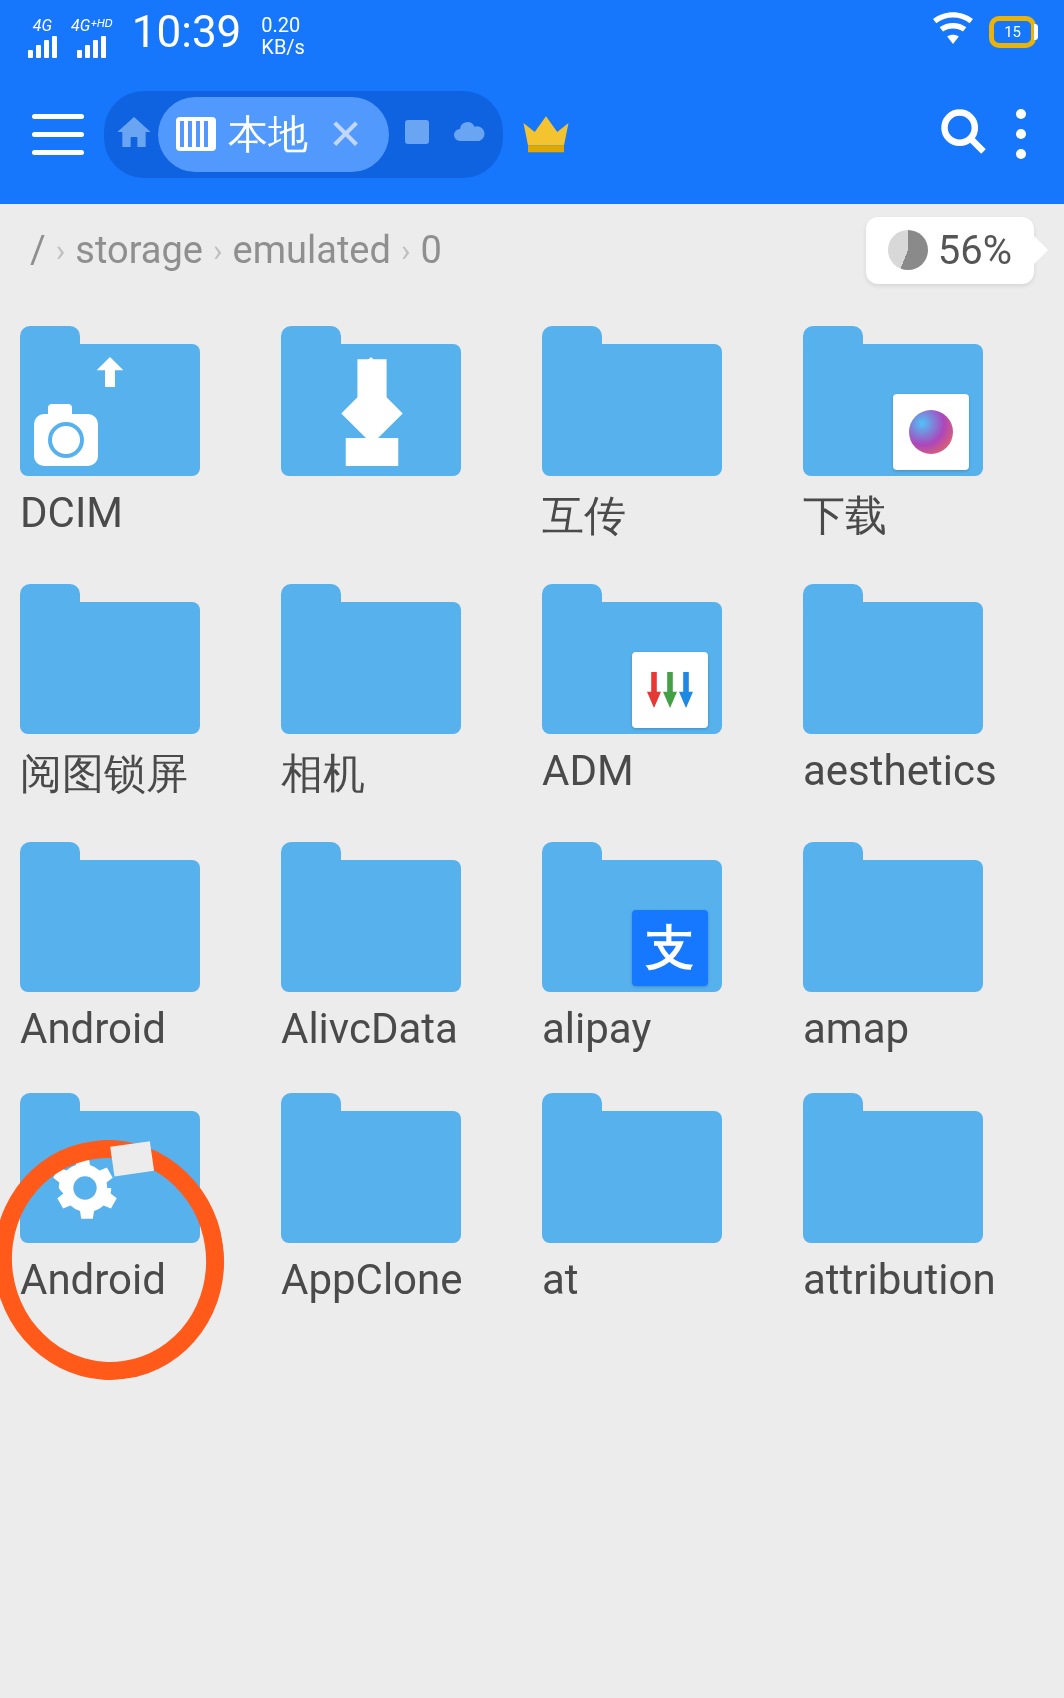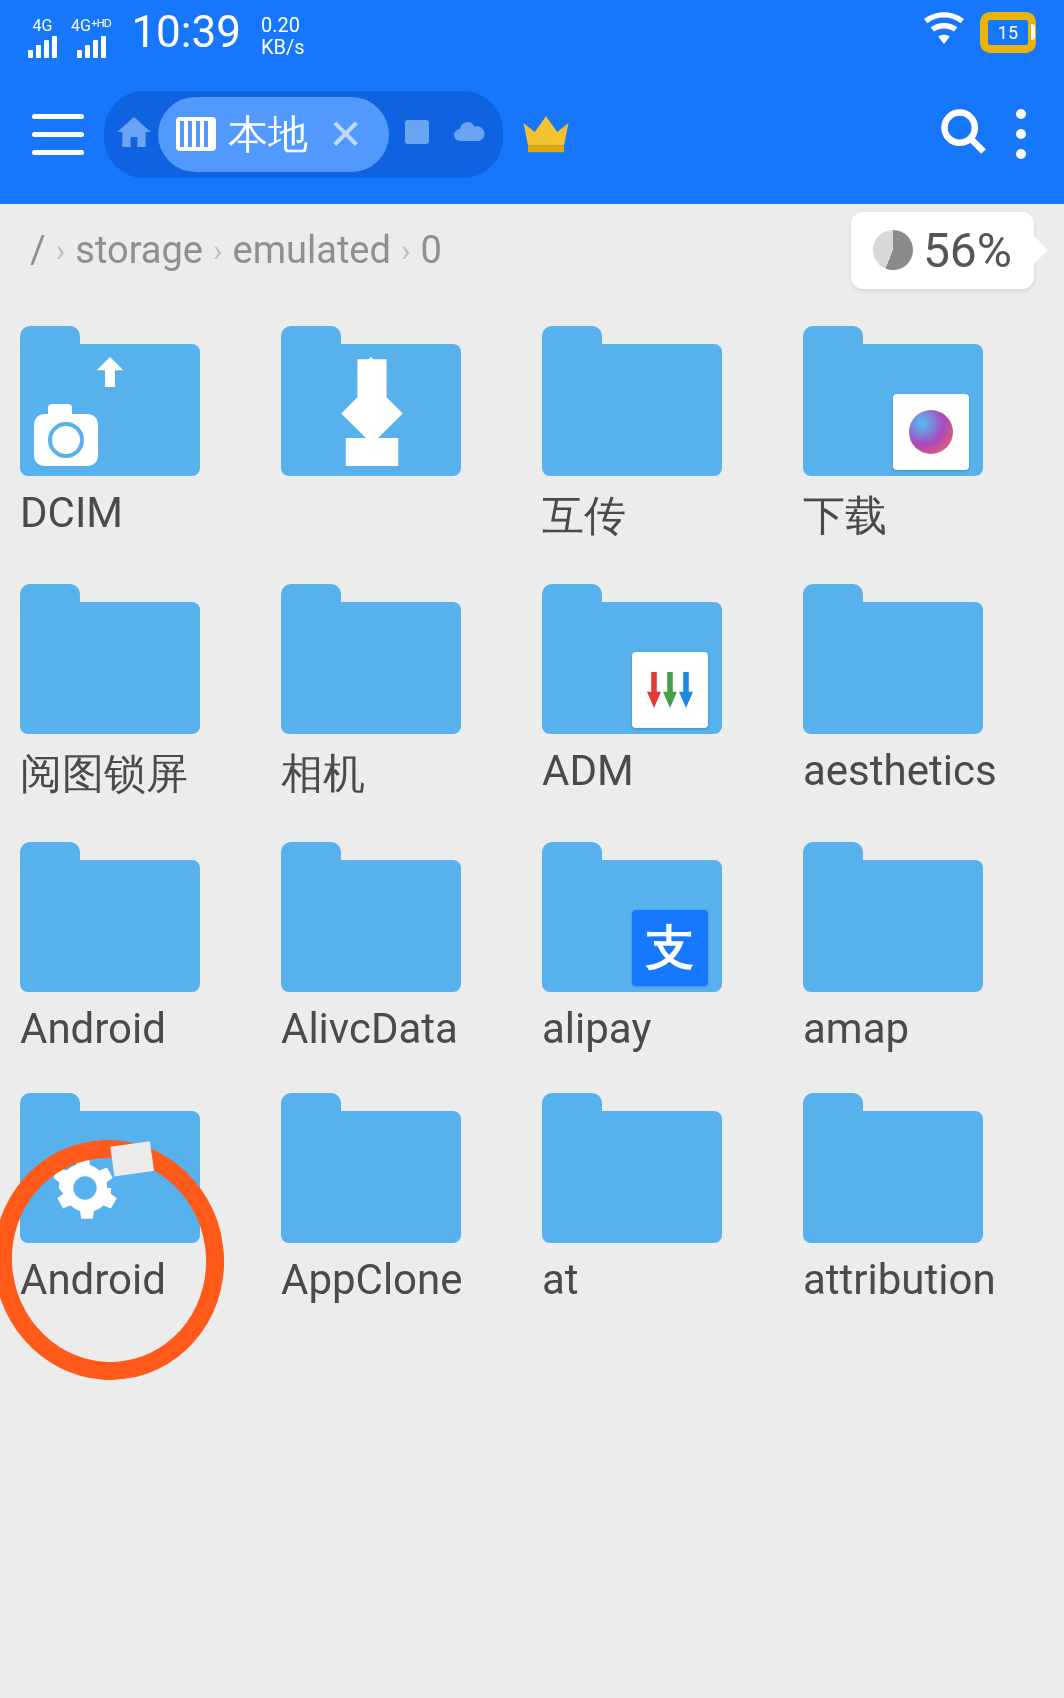--- a/index.html
+++ b/index.html
@@ -14,32 +14,32 @@
 .status-bar {
   height: 64px;
   background: #1677fd;
   color: #fff;
   display: flex;
   align-items: center;
   padding: 0 28px;
   font-size: 26px;
 }
 .status-left { display: flex; align-items: flex-end; gap: 14px; }
-.sig { display: flex; flex-direction: column; align-items: center; font-size: 16px; line-height: 1; gap: 2px; }
+.sig { display: flex; flex-direction: column; align-items: center; font-size: 16px; line-height: 1; gap: 2px; font-style: italic; }
 .bars { display: flex; align-items: flex-end; gap: 3px; height: 22px; }
 .bars span { width: 5px; background: #fff; border-radius: 1px; }
 .bars span:nth-child(1){height:8px}.bars span:nth-child(2){height:13px}.bars span:nth-child(3){height:18px}.bars span:nth-child(4){height:22px}
 .time { font-size: 44px; font-weight: 400; margin-left: 6px; }
 .kbs { display: flex; flex-direction: column; font-size: 20px; line-height: 1.1; margin-left: 6px; }
 .status-right { margin-left: auto; display: flex; align-items: center; gap: 16px; }
 .wifi-icon svg { width: 40px; height: 40px; fill: #fff; }
 .battery {
   display: flex; align-items: center; gap: 4px;
-  border: 8px solid #eab308; border-radius: 10px;
-  padding: 2px 10px; font-size: 18px; position: relative;
+  border: 5px solid #eab308; border-radius: 10px;
+  padding: 2px 10px; font-size: 15px; position: relative;
 }
 .battery::after {
   content: ""; width: 4px; height: 16px; background: #fff;
   position: absolute; right: -7px; border-radius: 0 3px 3px 0;
 }
 .app-bar {
   height: 140px;
   background: #1677fd;
   display: flex;
   align-items: center;
@@ -70,21 +70,21 @@
 .spacer{flex:1;}
 .path-bar{
   height:92px; display:flex; align-items:center; padding:0 30px;
   font-size:38px; color:#8f8f8f; gap:10px;
 }
 .path-seg{display:flex;align-items:center;gap:8px;}
 .chev{color:#c0c0c0;font-size:32px;}
 .storage-pill{
   margin-left:auto; display:flex; align-items:center; gap:10px;
   background:#fff; padding:10px 22px; border-radius:12px;
-  box-shadow:0 2px 4px rgba(0,0,0,0.1); font-size:48px; color:#555;
+  box-shadow:0 2px 4px rgba(0,0,0,0.1); font-size:40px; color:#555;
   position:relative;
 }
 .storage-pill::after{
   content:""; position:absolute; right:-14px; top:50%; transform:translateY(-50%);
   border-left:14px solid #fff; border-top:14px solid transparent; border-bottom:14px solid transparent;
 }
 .pie{width:40px;height:40px;border-radius:50%;
   background:conic-gradient(#8a8a8a 0 56%, #d8d8d8 56% 100%);}
 .grid{
   display:grid; grid-template-columns:repeat(4,1fr);

